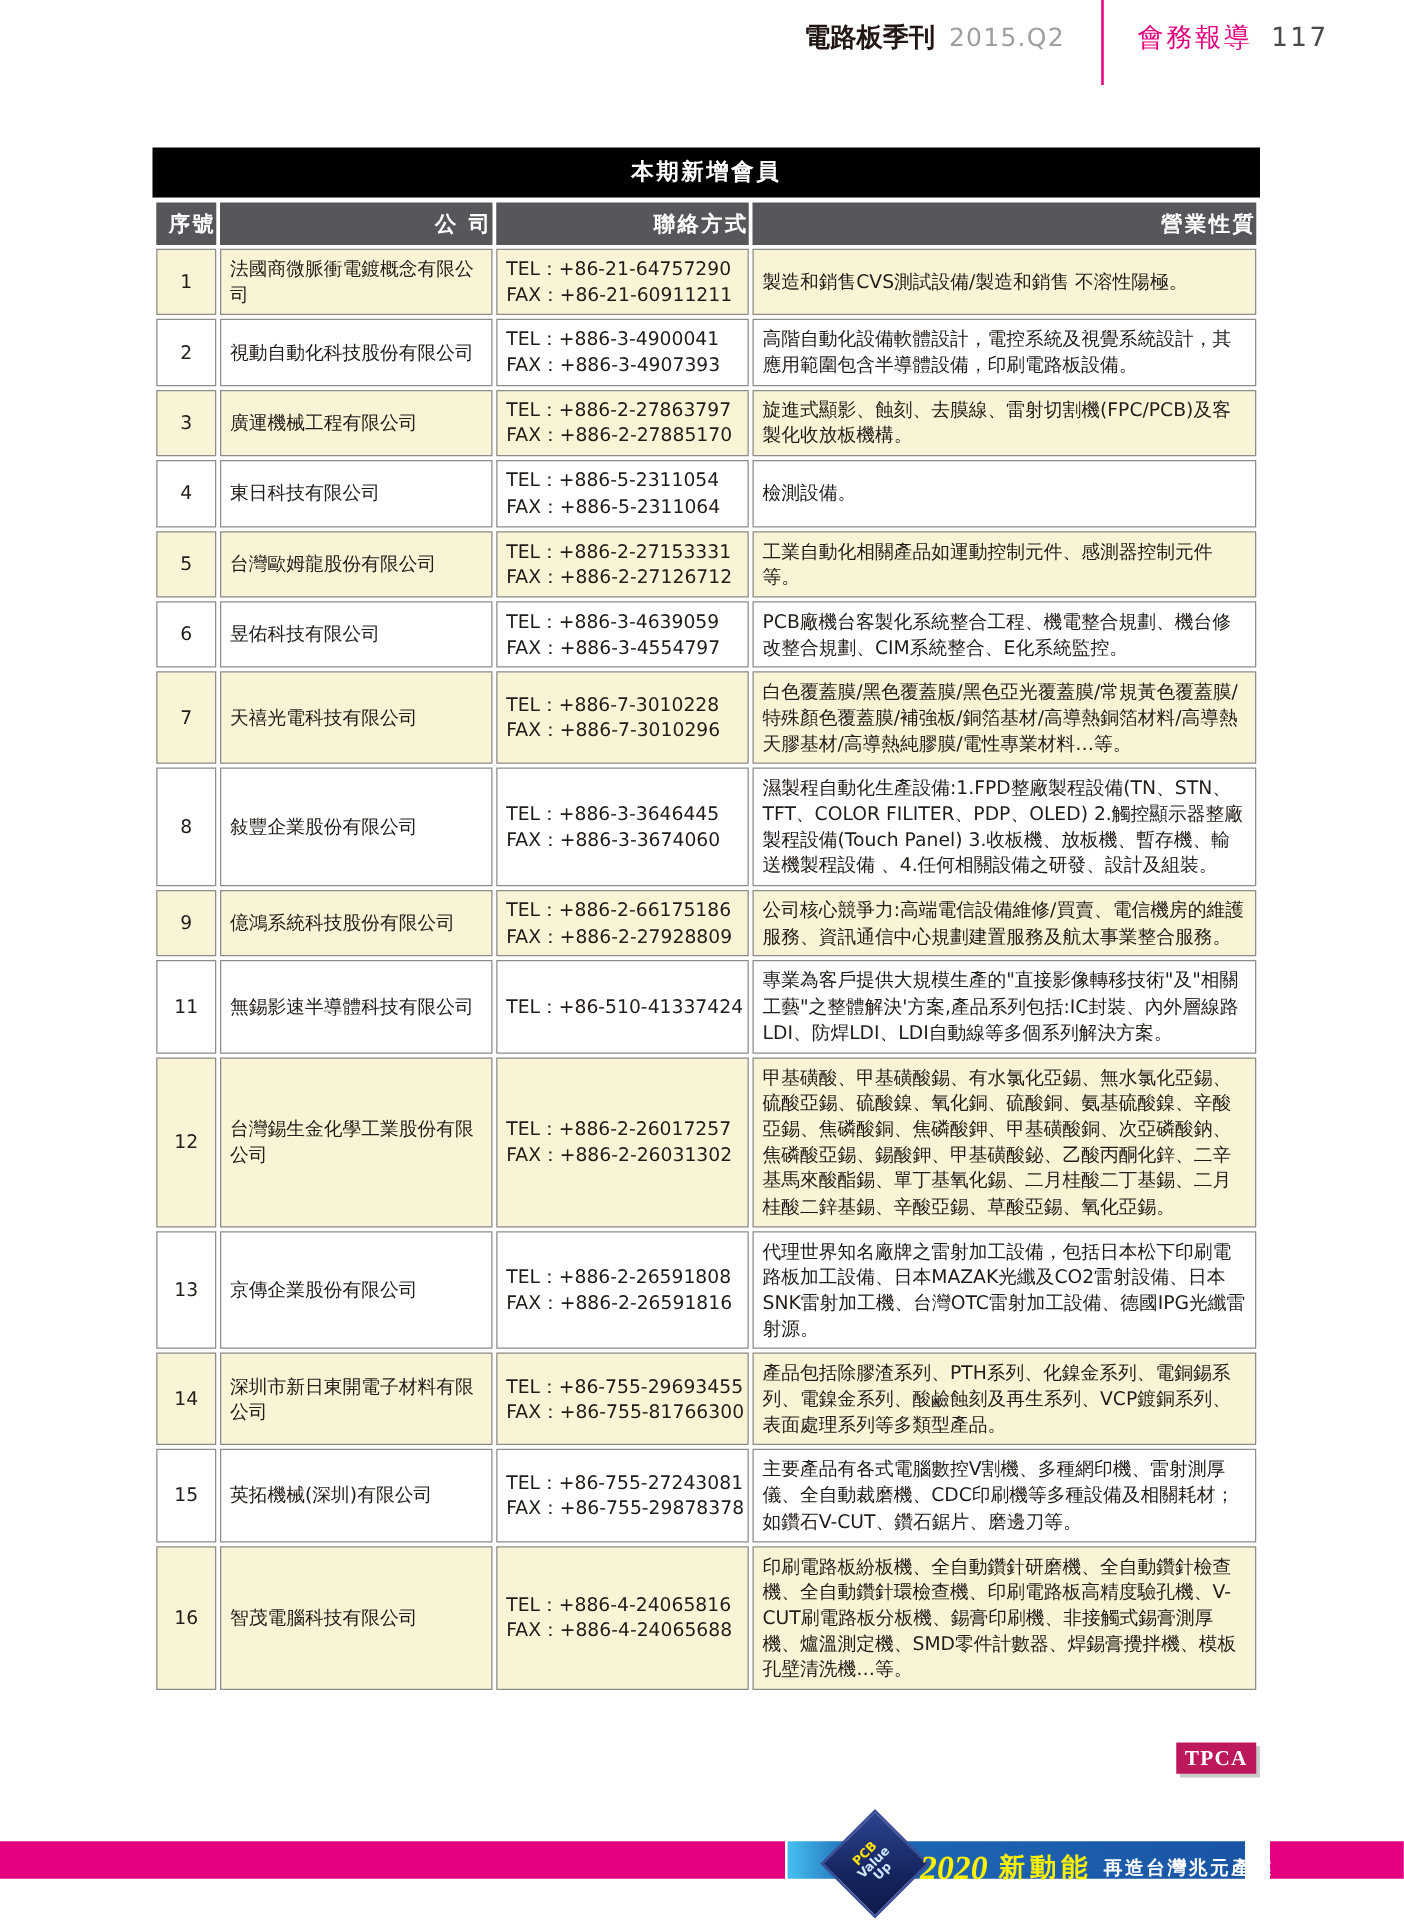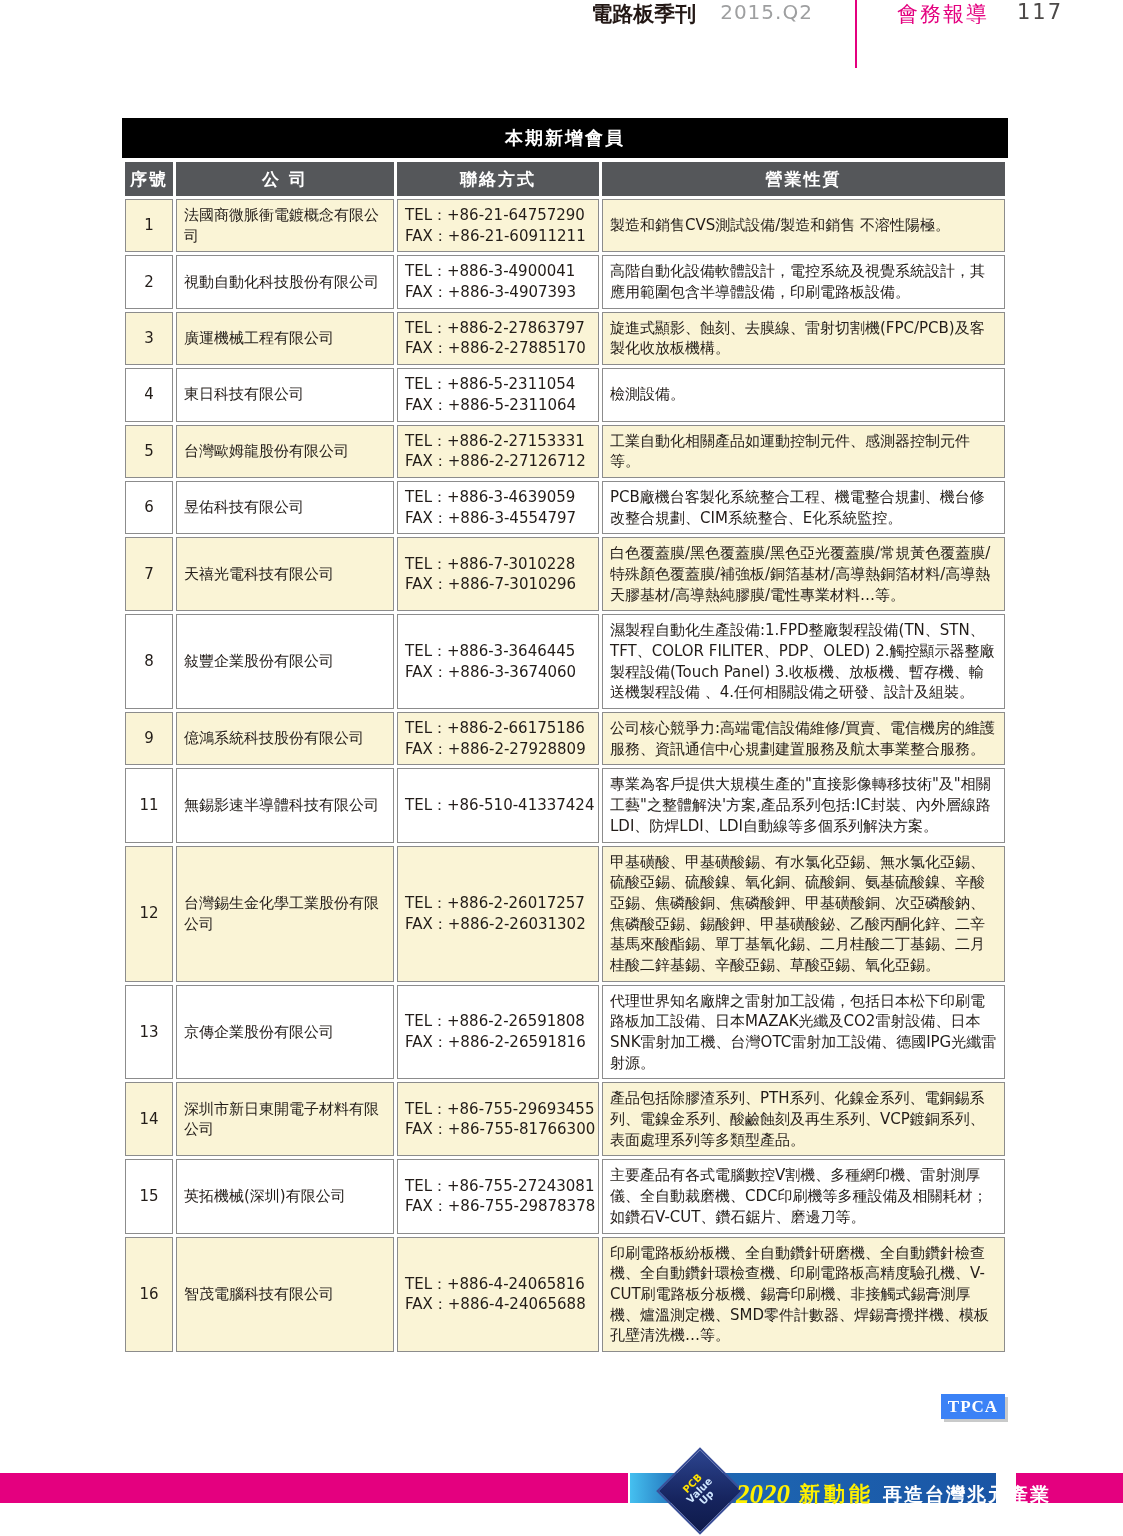--- a/index.html
+++ b/index.html
@@ -4,58 +4,58 @@
 <style>
   html,body{margin:0;padding:0;}
   body{
     width:1123px;height:1536px;position:relative;background:#ffffff;
     font-family:"DejaVu Sans","Liberation Sans",sans-serif;
     color:#221c18;overflow:hidden;
   }
   
   .page-header{
     position:absolute;top:0;right:60px;height:68px;
-    display:flex;align-items:flex-start;gap:16px;
+    display:flex;align-items:center;gap:3px;
   }
   .page-header .hdr-text{padding-bottom:8px;white-space:nowrap;}
   .journal-title{font-size:21px;font-weight:bold;color:#231815;}
   .journal-issue{font-size:20px;color:#9e9fa0;margin-left:8px;letter-spacing:1px;}
   .hdr-divider{width:2px;height:68px;background:#e4007f;margin:0 24px 0 26px;}
   .section-title{font-size:21px;font-weight:normal;color:#e4007f;letter-spacing:2px;}
   .page-number{font-size:21px;color:#4c4948;margin-left:12px;letter-spacing:2px;}
 
   
   .table-wrap{position:absolute;left:122px;top:118px;width:886px;}
   .table-title{
     background:#000000;color:#ffffff;font-size:18px;font-weight:bold;
     text-align:center;height:40px;line-height:40px;letter-spacing:2px;
     margin-bottom:1px;
   }
   table.members{
     width:100%;border-collapse:separate;border-spacing:3px;table-layout:fixed;
   }
   table.members th{
     background:#55575a;color:#ffffff;font-size:17px;font-weight:bold;
-    height:34px;letter-spacing:2px;padding:0;
+    height:34px;letter-spacing:2px;padding:0;text-align:right;
   }
   table.members td{
     border:1px solid #8c8c8c;background:#ffffff;
     font-size:15px;line-height:1.38;padding:5px 7px;vertical-align:middle;
   }
   table.members tbody tr:nth-child(odd) td{background:#faf4d6;}
   td.c-no{text-align:center;}
   td.c-contact div{white-space:nowrap;}
   col.w-no{width:48px;}
   col.w-co{width:218px;}
   col.w-ct{width:202px;}
 
   
   .tpca-logo{
     position:absolute;left:941px;top:1394px;width:64px;height:25px;
-    background:#3b82f6;color:#ffffff;text-align:center;line-height:25px;
+    background:#be185d;color:#ffffff;text-align:center;line-height:25px;
     font-family:"Liberation Serif","DejaVu Serif",serif;font-weight:bold;font-size:17px;
     letter-spacing:1px;box-shadow:3px 3px 0 #c9caca;
   }
 
   
   .banner{position:absolute;left:0;top:1473px;width:1123px;height:30px;}
   .banner .seg-magenta-left{position:absolute;left:0;top:0;width:628px;height:30px;background:#e4007f;}
   .banner .seg-blue{
     position:absolute;left:630px;top:0;width:366px;height:30px;
     background:linear-gradient(90deg,#45c0f0 0%,#1e69b4 14%,#1a55a5 100%);
@@ -74,21 +74,21 @@
   .diamond-text .l1{color:#ffe100;}
   .diamond-text .l2,.diamond-text .l3{color:#cfe6ff;}
   .banner-text{
     position:absolute;left:736px;top:0;height:42px;display:flex;align-items:center;gap:9px;
   }
   .banner-year{
     font-family:"Liberation Serif","DejaVu Serif",serif;font-style:italic;font-weight:bold;
     color:#fff100;font-size:27px;line-height:1;
   }
   .banner-slogan-hl{color:#fff100;font-size:21px;font-weight:bold;letter-spacing:4px;line-height:1;}
-  .banner-slogan{color:#ffffff;font-size:19px;font-weight:bold;letter-spacing:2px;line-height:1;}
+  .banner-slogan{color:#ffffff;font-size:15px;font-weight:bold;letter-spacing:2px;line-height:1;}
 </style>
 </head>
 <body>
 
 <div class="page-header">
   <span class="hdr-text journal-title">電路板季刊</span>
   <span class="hdr-text journal-issue">2015.Q2</span>
   <span class="hdr-divider"></span>
   <span class="hdr-text section-title">會務報導</span>
   <span class="hdr-text page-number">117</span>

